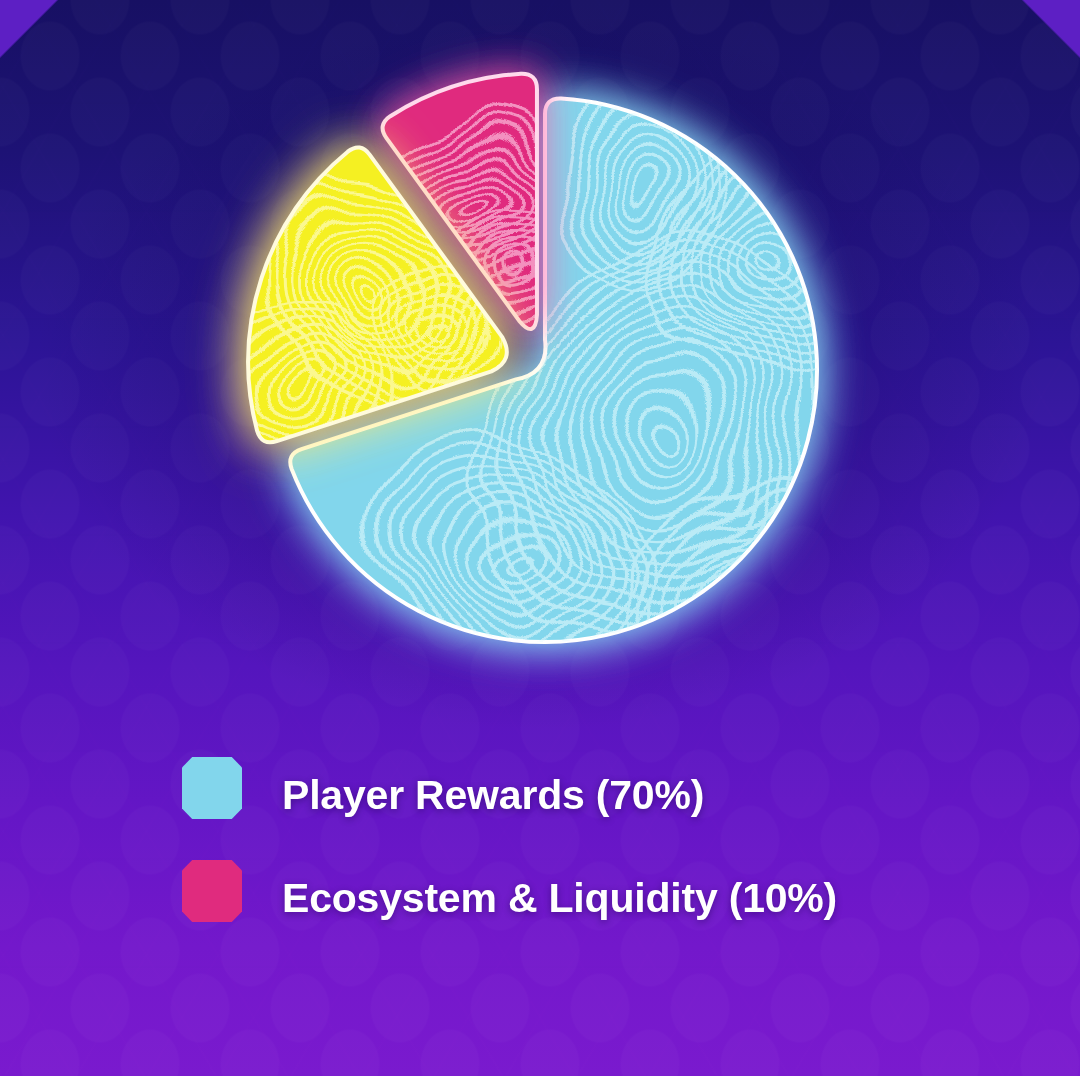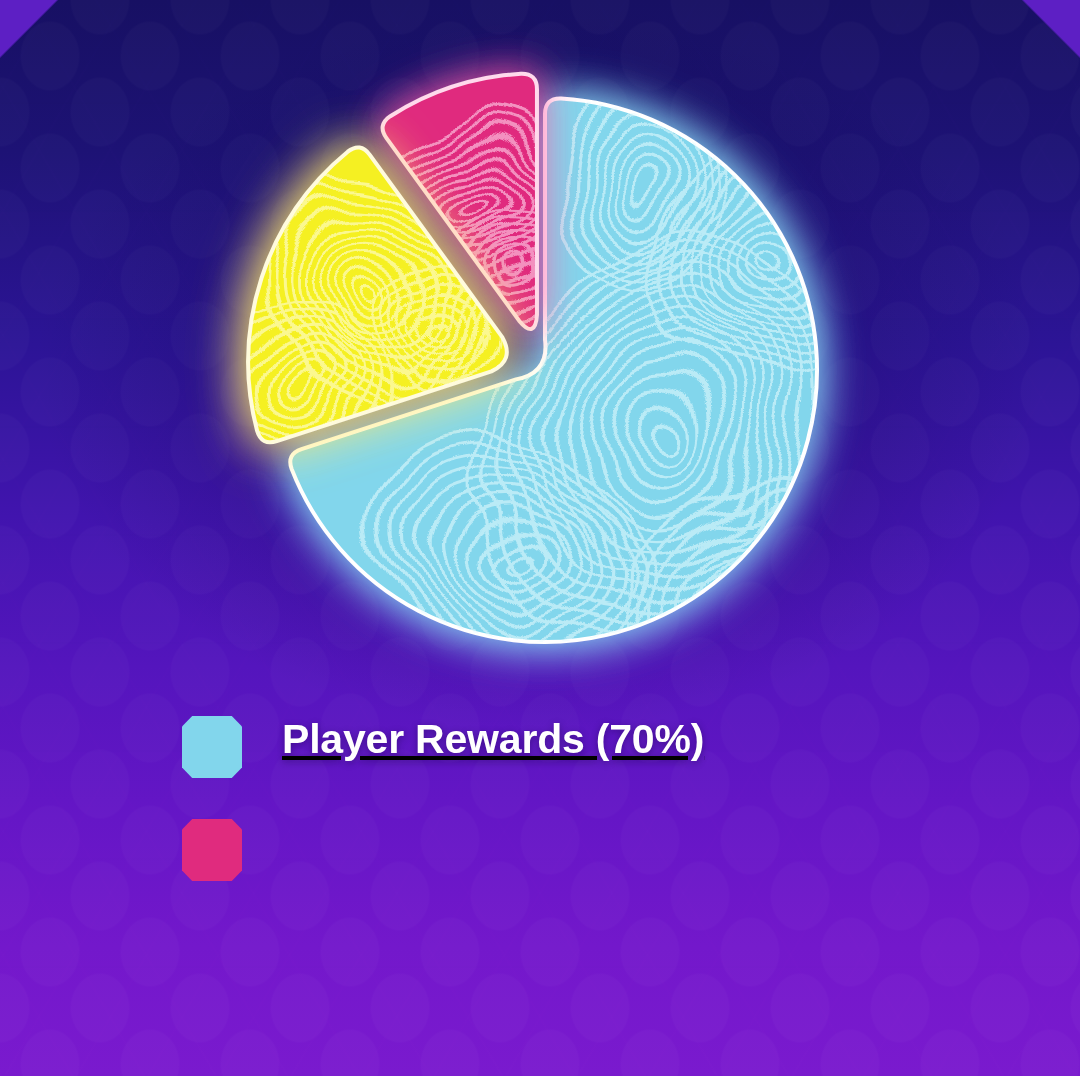--- a/index.html
+++ b/index.html
@@ -69,21 +69,21 @@
   }
   #pie-svg{ position:absolute; left:0; top:0; width:1080px; height:700px; }
 
   
   #legend{
     position:absolute; left:0; right:0; top:716px;
     padding-left:182px;
     display:flex; flex-direction:column; gap:0px;
   }
   .legend-row{
-    display:flex; align-items:flex-start; height:103px;text-decoration:underline;
+    display:flex; align-items:flex-end; height:103px;
   }
   .swatch{
     width:60px; height:62px; flex:0 0 60px;
     clip-path:polygon(17% 0,83% 0,100% 17%,100% 83%,83% 100%,17% 100%,0 83%,0 17%);
   }
   .legend-label{
     margin-left:40px;
     color:#ffffff;
     font-size:41px;
     font-weight:bold;
@@ -312,16 +312,17 @@
   <div id="legend">
 
     <div class="legend-row">
       <span class="swatch" style="background: rgb(130, 214, 236);"></span>
       <span class="legend-label">Player Rewards (70%)</span>
     </div>
 
 
     <div class="legend-row">
       <span class="swatch" style="background: rgb(224, 43, 126);"></span>
+      <span class="legend-label">Ecosystem &amp; Liquidity (10%)</span>
     </div>
 
   </div>
 </div>
 
 </body></html>

